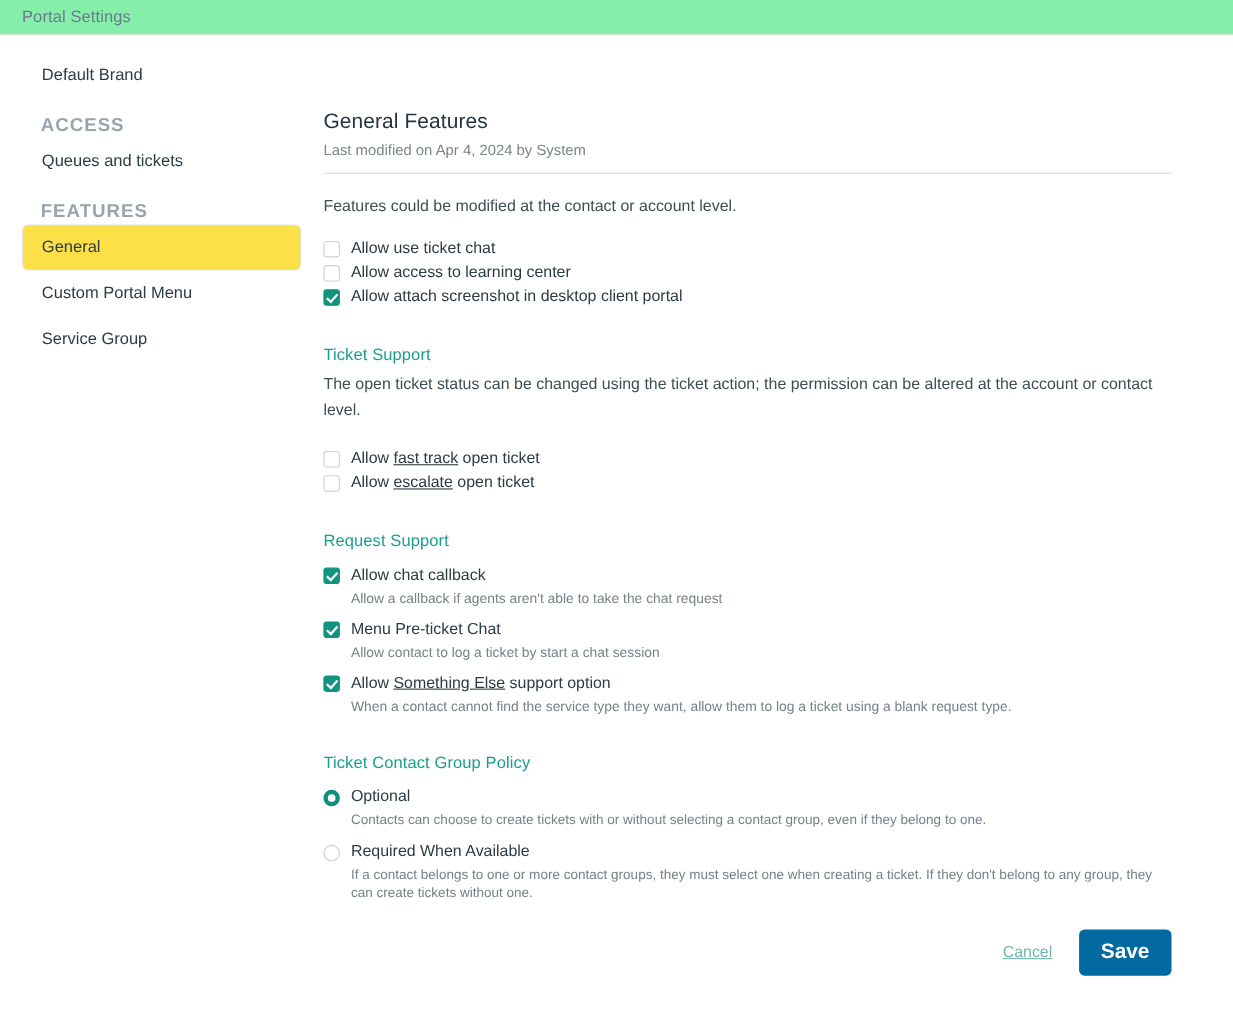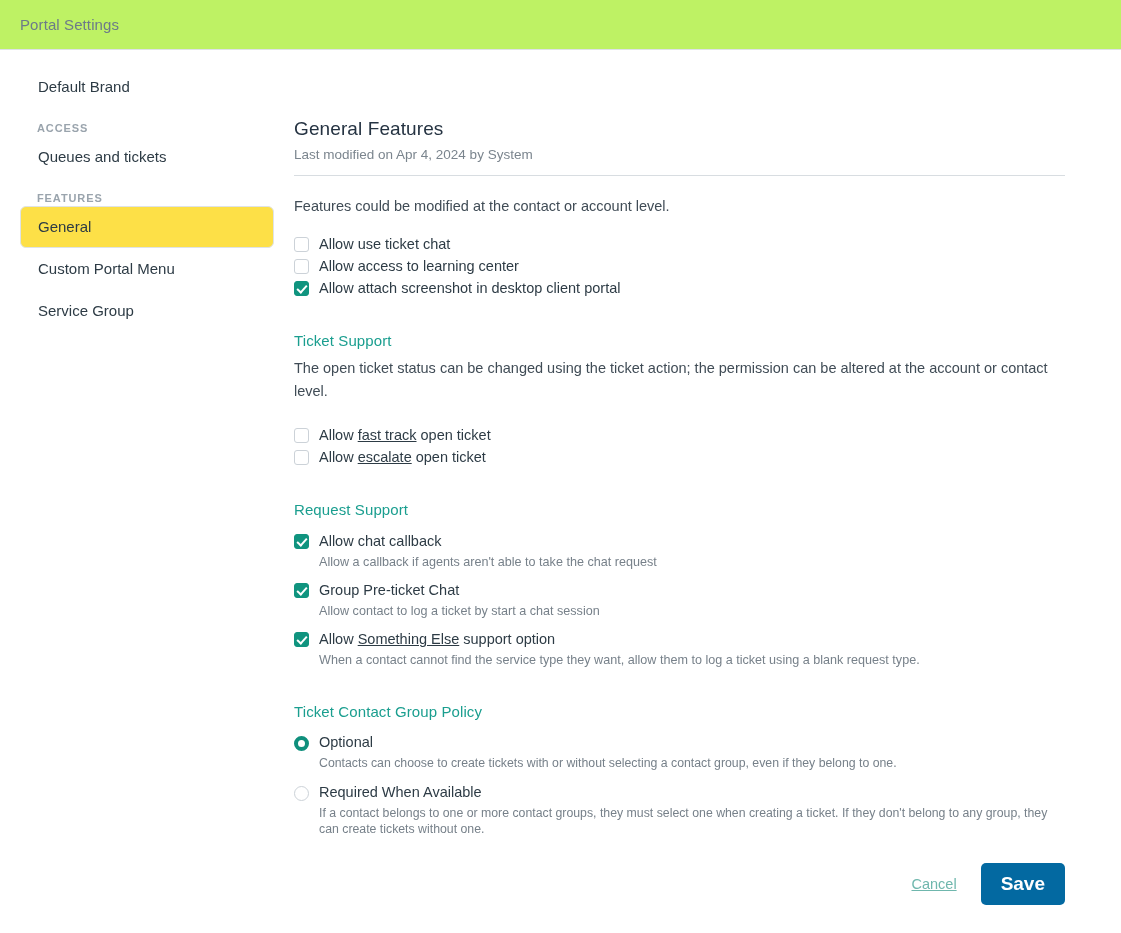--- a/index.html
+++ b/index.html
@@ -11,22 +11,22 @@
     width: 1121px;
     height: 933px;
     background: #ffffff;
     font-family: "Liberation Sans", sans-serif;
     color: #2c3e50;
     overflow: hidden;
   }
 
   
   .topbar {
-    height: 50px;
-    background: #bef264;
+    height: 32px;
+    background: #86efac;
     border-bottom: 1px solid #dee2e6;
     display: flex;
     align-items: center;
     padding-left: 20px;
   }
   .topbar-title {
     font-size: 15px;
     color: #6c7a89;
     font-weight: 400;
     letter-spacing: .1px;
@@ -54,21 +54,21 @@
     border: 1px solid transparent;
     cursor: pointer;
     line-height: 18px;
   }
   .nav-item.selected {
     background: #fde047;
     border: 1px solid #dfe3e6;
   }
   .nav-group-label {
     margin: 14px 37px 2px 37px;
-    font-size: 11px;
+    font-size: 17px;
     font-weight: bold;
     letter-spacing: .9px;
     color: #9aa4ad;
     text-transform: uppercase;
   }
 
   
   .main {
     flex: 1;
     padding: 68px 56px 0 0;
@@ -290,21 +290,21 @@
           <div class="check-row">
             <div class="cbox checked"></div>
             <div class="label"><span>Allow chat callback</span></div>
           </div>
           <div class="opt-desc">Allow a callback if agents aren't able to take the chat request</div>
         </div>
 
         <div class="opt-block">
           <div class="check-row">
             <div class="cbox checked"></div>
-            <div class="label"><span>Group Pre-ticket Chat</span></div>
+            <div class="label"><span>Menu Pre-ticket Chat</span></div>
           </div>
           <div class="opt-desc">Allow contact to log a ticket by start a chat session</div>
         </div>
 
         <div class="opt-block">
           <div class="check-row">
             <div class="cbox checked"></div>
             <div class="label"><span>Allow </span><span class="u">Something Else</span><span> support option</span></div>
           </div>
           <div class="opt-desc">When a contact cannot find the service type they want, allow them to log a ticket using a blank request type.</div>

